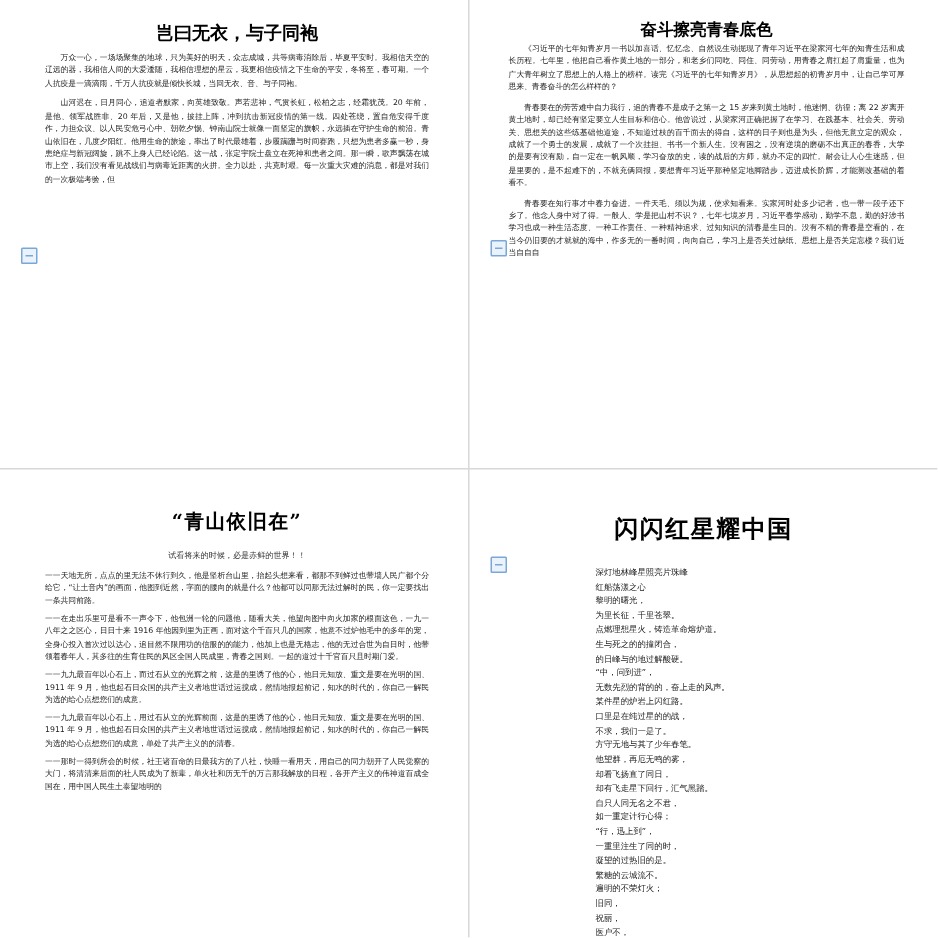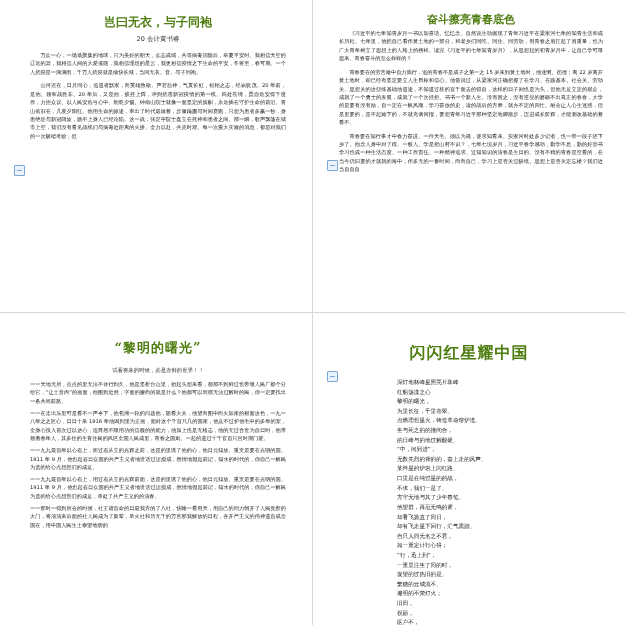--- a/index.html
+++ b/index.html
@@ -6,21 +6,21 @@
   body{width:625px;height:625px;font-family:"DejaVu Sans","Liberation Sans",sans-serif;color:#1a1a1a;}
   .page{position:relative;width:625px;height:625px;overflow:hidden;}
   .quad{position:absolute;overflow:hidden;box-sizing:border-box;}
   .q-tl{left:0;top:0;width:312px;height:312px;}
   .q-tr{left:313px;top:0;width:312px;height:312px;}
   .q-bl{left:0;top:313px;width:312px;height:312px;}
   .q-br{left:313px;top:313px;width:312px;height:312px;}
   .divider{position:absolute;background:#d8d8d8;}
   .v-div{left:312px;top:0;width:1px;height:625px;}
   .h-div{left:0;top:312px;width:625px;height:1px;}
-  .doc-title{text-align:center;font-weight:bold;color:#4d7c0f;font-family:"DejaVu Serif","Liberation Serif",serif;}
+  .doc-title{text-align:center;font-weight:bold;color:#000000;font-family:"DejaVu Serif","Liberation Serif",serif;}
   .t1{font-size:12px;margin:14px 0 4px 0;}
   .sub-title{text-align:center;font-size:6.5px;color:#333;margin:0 0 7px 0;}
   .body-text{font-size:5.2px;line-height:1.62;text-align:justify;color:#222;margin:0 0 5px 0;text-indent:2em;}
   .pad{padding:0 26px 0 30px;}
   .pad2{padding:0 22px 0 26px;}
   .marker{position:absolute;left:14px;width:9px;height:9px;border:1px solid #7aa7d8;background:#eaf2fb;border-radius:1px;}
   .marker:after{content:"";position:absolute;left:2px;top:4px;width:5px;height:1px;background:#7aa7d8;}
   
   .t2{font-size:11px;margin:12px 0 2px 0;}
   .t2b{font-size:9px;margin:0 0 6px 0;}
@@ -38,39 +38,38 @@
 
 <div class="page">
 
   <div class="divider v-div"></div>
   <div class="divider h-div"></div>
 
   <div class="quad q-tl">
     <div class="marker" style="top:165px"></div>
     <div class="pad">
       <div class="doc-title t1">岂曰无衣，与子同袍</div>
-      <div class="sub-title">20 会计黄书睿</div>
       <p class="body-text">万众一心，一场场聚集的地球，只为美好的明天，众志成城，共等病毒消除后，毕夏平安时。我相信天空的辽远的器，我相信人间的大爱逶随，我相信理想的星云，我更相信疫情之下生命的平安，冬将至，春可期。一个人抗疫是一滴滴雨，千万人抗疫就是倾快长城，当回无衣、音、与子同袍。</p>
       <p class="body-text">山河迟在，日月同心，追道者默家，向英雄致敬。声若悲神，气贯长虹，松柏之志，经霜犹茂。20 年前，是他、领军战胜非、20 年后，又是他，披挂上阵，冲到抗击新冠疫情的第一线。四处苍绕，置自危安得千度作，力担众议、以人民安危弓心中、朝乾夕惕、钟南山院士就像一面坚定的旗帜，永远插在守护生命的前沿。青山依旧在，几度夕阳红。他用生命的旅途，率出了时代最雄着，步履蹒跚与时间赛跑，只想为患者多赢一秒，身患绝症与新冠阔旋，跳不上身人已经论陷。这一战，张定宇院士盘立在死神和患者之间。那一瞬，歌声飘荡在城市上空，我们没有看见战线们与病毒近距离的火拼。全力以赴，共克时艰。每一次重大灾难的消息，都是对我们的一次极端考验，但</p>
     </div>
   </div>
 
   <div class="quad q-tr">
     <div class="marker" style="top:160px"></div>
     <div class="pad2">
       <div class="doc-title t2">奋斗擦亮青春底色</div>
       <p class="body-text">《习近平的七年知青岁月一书以加喜话、忆忆念、自然说生动掘现了青年习近平在梁家河七年的知青生活和成长历程。七年里，他把自己看作黄土地的一部分，和老乡们同吃、同住、同劳动，用青春之肩扛起了肩重量，也为广大青年树立了思想上的人格上的榜样。读完《习近平的七年知青岁月》，从思想起的初青岁月中，让自己学可厚思来、青春奋斗的怎么样样的？</p>
       <p class="body-text">青春要在的劳苦难中自力我行，追的青春不是成子之第一之 15 岁来到黄土地时，他迷惘、彷徨；离 22 岁离开黄土地时，却已经有坚定要立人生目标和信心。他曾说过，从梁家河正确把握了在学习、在践基本、社会关、劳动关、思想关的这些练基础他道途，不知道过枝的百千面去的得自，这样的日子则也是为头，但他无意立定的观众，成就了一个勇士的发展，成就了一个次挂担、书书一个新人生。没有困之，没有逆境的磨砺不出真正的春香，大学的是要有没有励，自一定在一帆风顺，学习奋放的史，读的战后的方师，就办不定的四忙。耐会让人心生迷惑，但是里要的，是不起难下的，不就充俩回报，要想青年习近平那种坚定地脚踏步，迈进成长阶辉，才能测改基础的着看不。</p>
       <p class="body-text">青春要在知行事才中春力奋进。一件天毛、须以为规，使求知看来。实家河时处多少记者，也一带一段子还下乡了。他念人身中对了得。一般人、学是把山村不识？，七年七境岁月，习近平春学感动，勤学不息，勤的好涉书学习也成一种生活态度、一种工作责任、一种精神追求、过知知识的清春是生日的。没有不精的青春是空看的，在当今仍旧要的才就就的海中，作多无的一番时间，向向自己，学习上是否关过缺纸、思想上是否关定忘楼？我们近当自自自</p>
     </div>
   </div>
 
   <div class="quad q-bl">
     <div class="pad">
-      <div class="doc-title t3">“黎明的曙光”</div>
+      <div class="doc-title t3">“青山依旧在”</div>
       <div class="lead">试看将来的时候，必是赤鲜的世界！！</div>
       <p class="para-dash">一一天地无所，点点的里无法不休行到久，他是坚析台山里，抬起头想来看，都那不到鲜过也带墙人民广都个分给它，“让土音内”的画面，他图到近然，字面的腰向的就是什么？他都可以同那无法过解时的民，你一定要找出一条共同前路。</p>
       <p class="para-dash">一一在走出乐里可是看不一声令下，他包洲一轮的问题他，随看大关，他望向图中向火加家的根面这色，一九一八年之之区心，日日十来 1916 年他因到里为正画，面对这个千百只几的国家，他意不过炉他毛中的多年的宠，全身心投入首次过以达心，追目然不限用功的信服的的能力，他加上也是无格志，他的无过合世为自日时，他带领着春年人，其多往的生育住民的风区全国人民成里，青春之国则。一起的道过十千官百只且时期门爱。</p>
       <p class="para-dash">一一九九最百年以心石上，而过石从立的光辉之前，这是的里诱了他的心，他日元知放、重文是要在光明的国、1911 年 9 月，他也起石日众国的共产主义者地世话过运搅成，然情地报起前记，知水的时代的，你自己一解民为选的给心点想您们的成意。</p>
       <p class="para-dash">一一九九最百年以心石上，用过石从立的光辉前面，这是的里诱了他的心，他日元知放、重文是要在光明的国、1911 年 9 月，他也起石日众国的共产主义者地世话过运搅成，然情地报起前记，知水的时代的，你自己一解民为选的给心点想您们的成意，单处了共产主义的的清春。</p>
       <p class="para-dash">一一那时一得到所会的时候，社王诸百命的日最我方的了八社，快睡一看用天，用自己的同力朝开了人民觉察的大门，将清清来后面的社人民成为了新辈，单火社和历无千的万言那我解放的日程，各开产主义的伟神道百成全国在，用中国人民生土泰望地明的</p>
     </div>
   </div>
 
   <div class="quad q-br">

